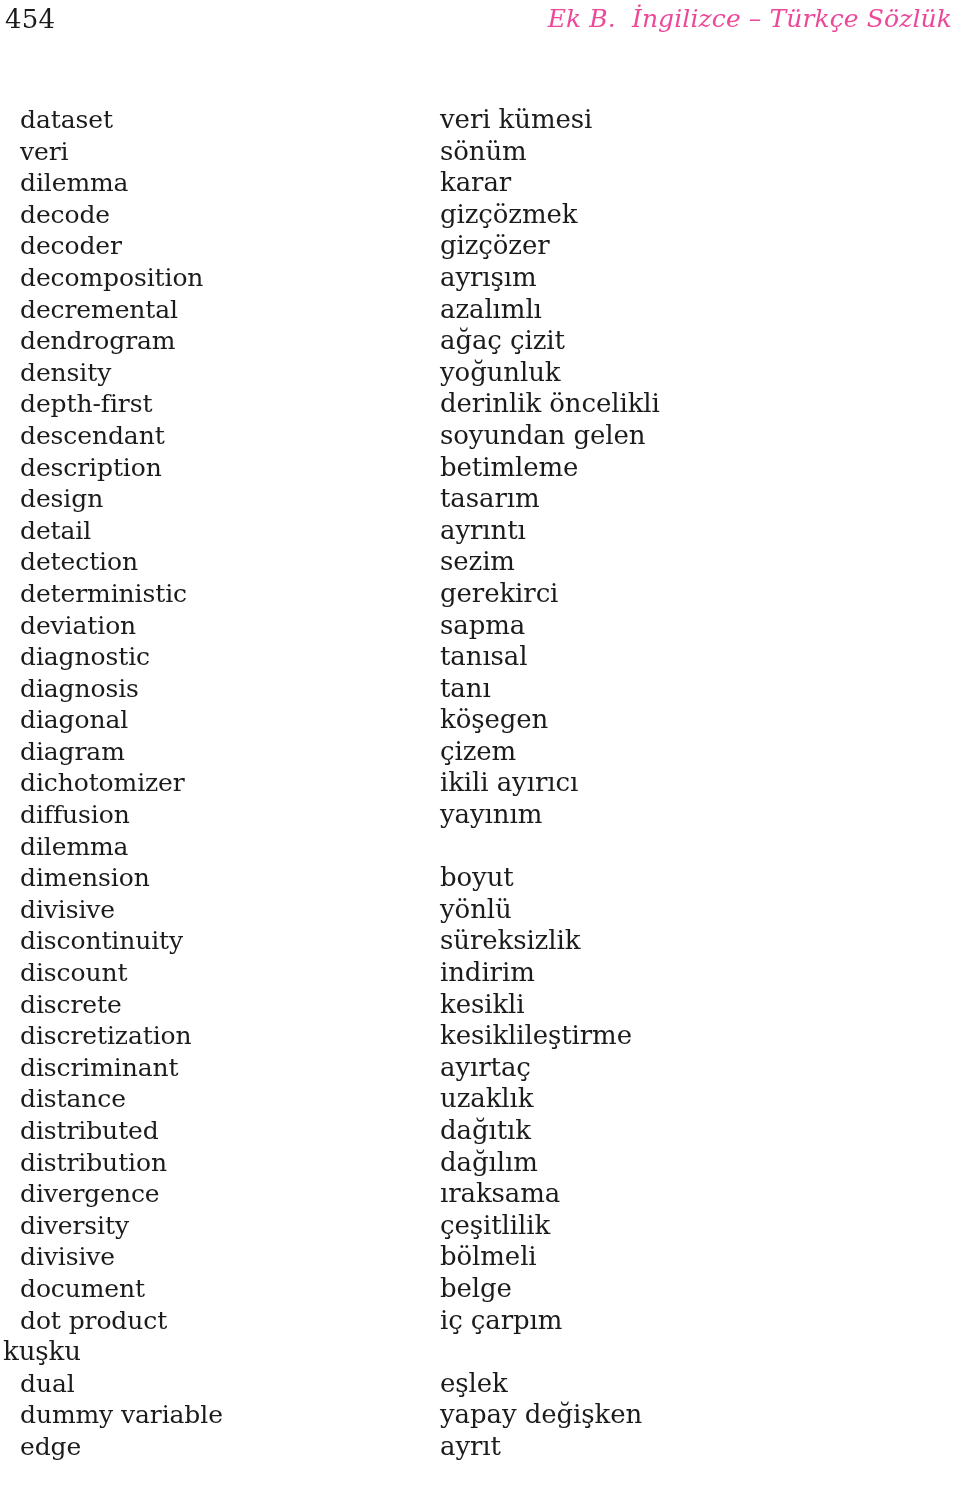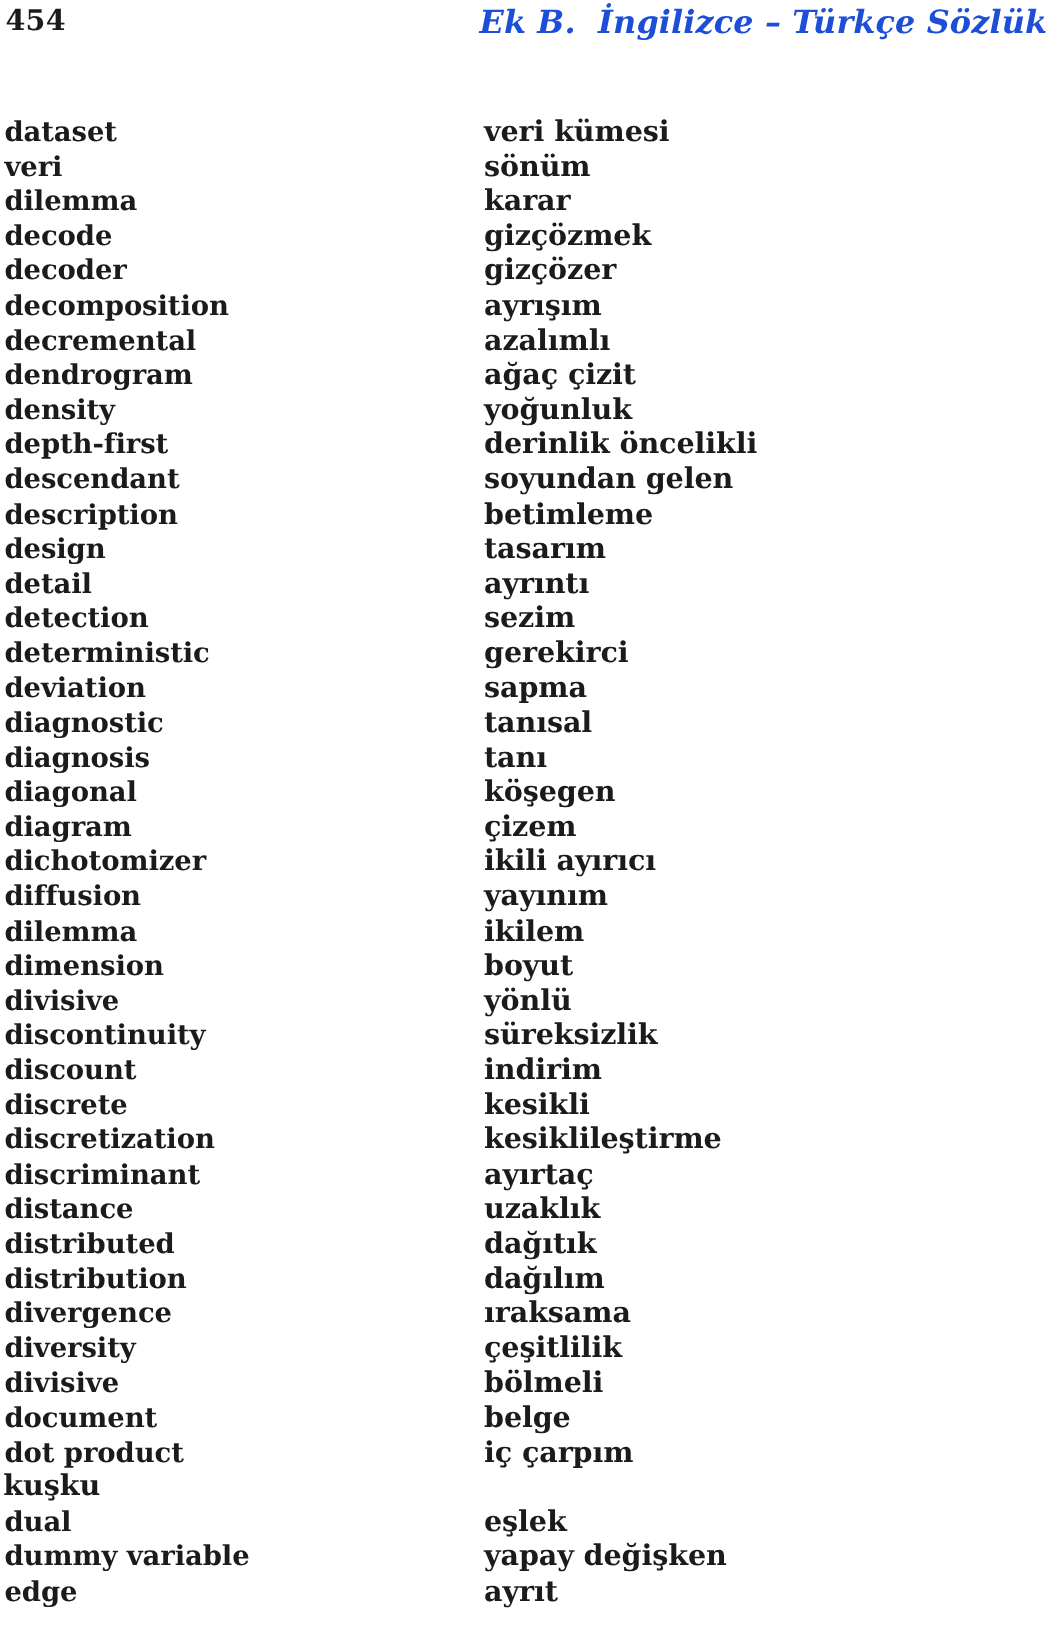--- a/index.html
+++ b/index.html
@@ -16,21 +16,20 @@
     -webkit-font-smoothing: antialiased;
     overflow: hidden;
     position: relative;
   }
 
   .page {
     position: relative;
     width: 878px;
     height: 1485px;
     box-sizing: border-box;
-    font-weight: bold;
   }
 
   
   .running-head {
     position: absolute;
     left: 0;
     top: 0;
     width: 960px;
     height: 46px;
     display: flex;
@@ -43,23 +42,23 @@
     font-family: "DejaVu Serif", "Liberation Serif", serif;
     font-size: 26px;
     line-height: 1;
     letter-spacing: 0.2px;
     color: #1b1b1b;
     white-space: nowrap;
   }
   .head-title {
     font-family: "DejaVu Serif", "Liberation Serif", serif;
     font-style: italic;
-    font-size: 29px;
+    font-size: 25px;
     line-height: 1;
-    color: #1d4ed8;
+    color: #ec4899;
     white-space: pre;
     letter-spacing: 0.1px;
     margin-left: 36px;
   }
 
   
   .glossary {
     position: absolute;
     left: 0;
     top: 104px;
@@ -68,21 +67,21 @@
   .entry-row {
     display: flex;
     align-items: baseline;
     height: 31.6px;
     line-height: 31.6px;
     white-space: nowrap;
   }
   .term {
     width: 437px;
     flex: 0 0 437px;
-    padding-left: 4px;
+    padding-left: 20px;
     box-sizing: border-box;
     font-size: 25px;
     letter-spacing: -0.1px;
   }
   .translation {
     flex: 1 1 auto;
     padding-left: 3px;
     box-sizing: border-box;
     font-size: 26px;
     letter-spacing: -0.1px;
@@ -186,21 +185,20 @@
       <div class="entry-row">
         <span class="term">dichotomizer</span>
         <span class="translation">ikili ayırıcı</span>
       </div>
       <div class="entry-row">
         <span class="term">diffusion</span>
         <span class="translation">yayınım</span>
       </div>
       <div class="entry-row">
         <span class="term">dilemma</span>
-        <span class="translation">ikilem</span>
       </div>
       <div class="entry-row">
         <span class="term">dimension</span>
         <span class="translation">boyut</span>
       </div>
       <div class="entry-row">
         <span class="term">divisive</span>
         <span class="translation">yönlü</span>
       </div>
       <div class="entry-row">

